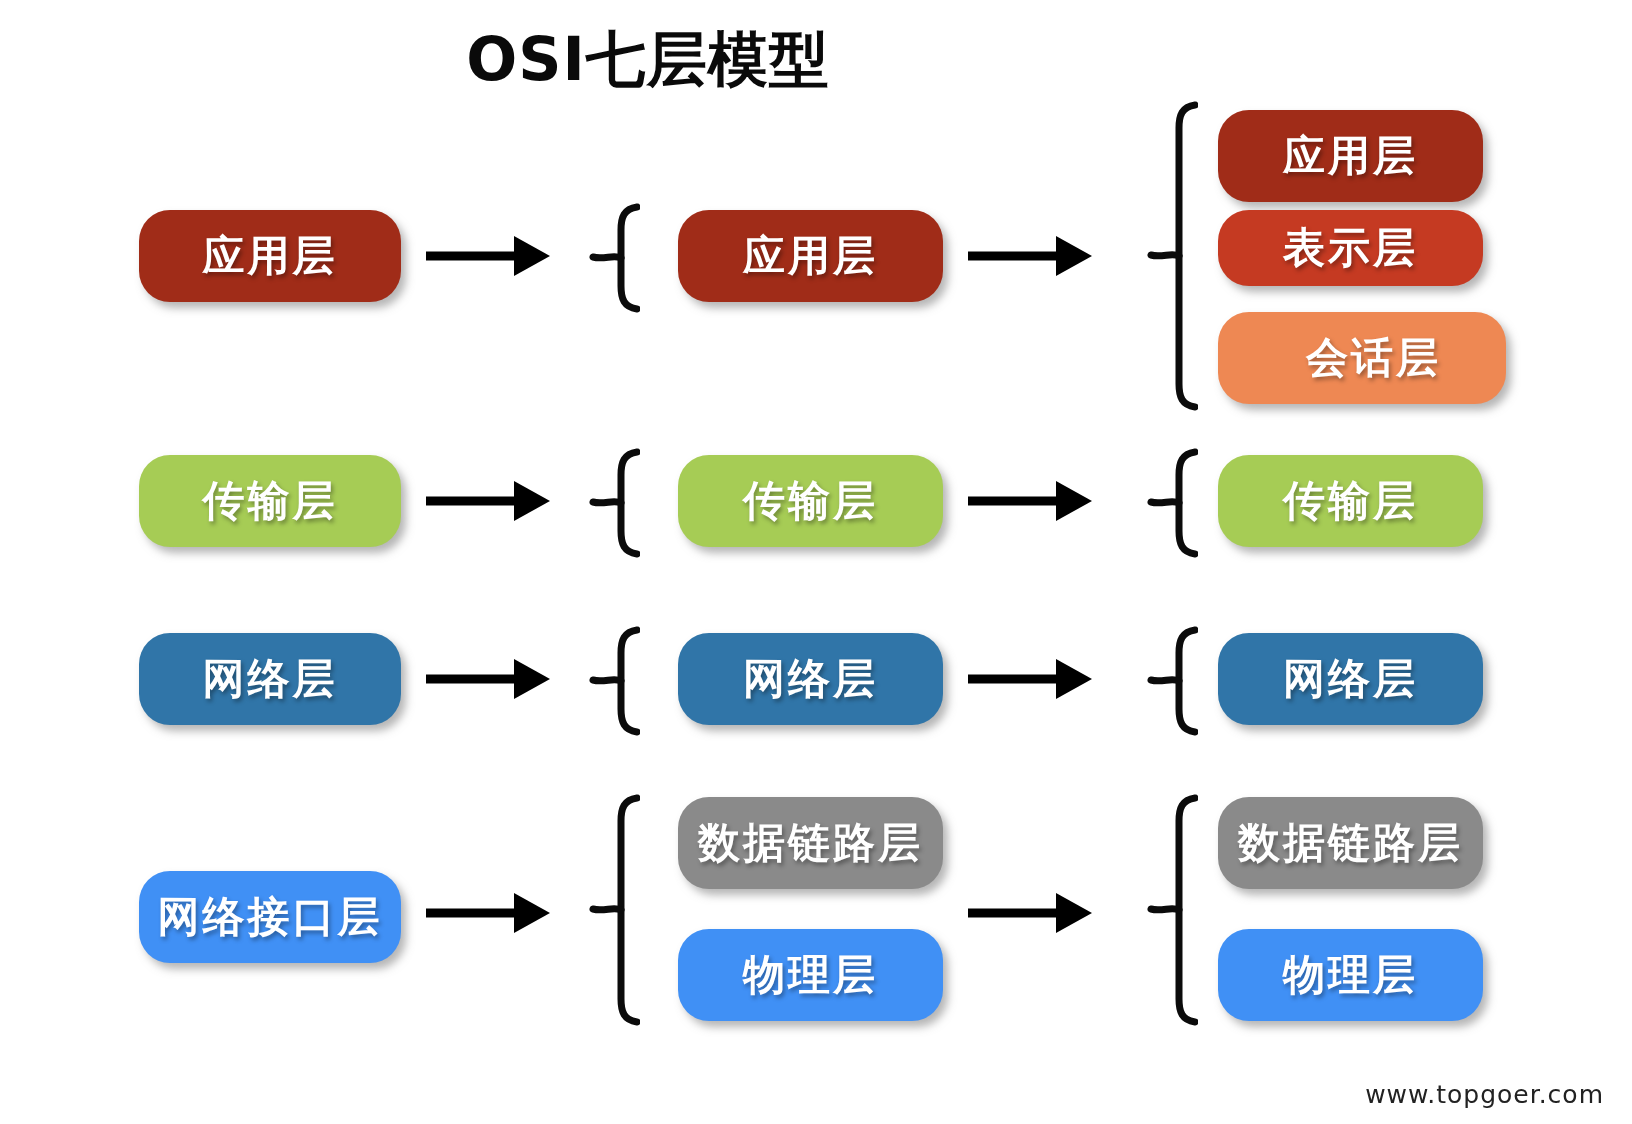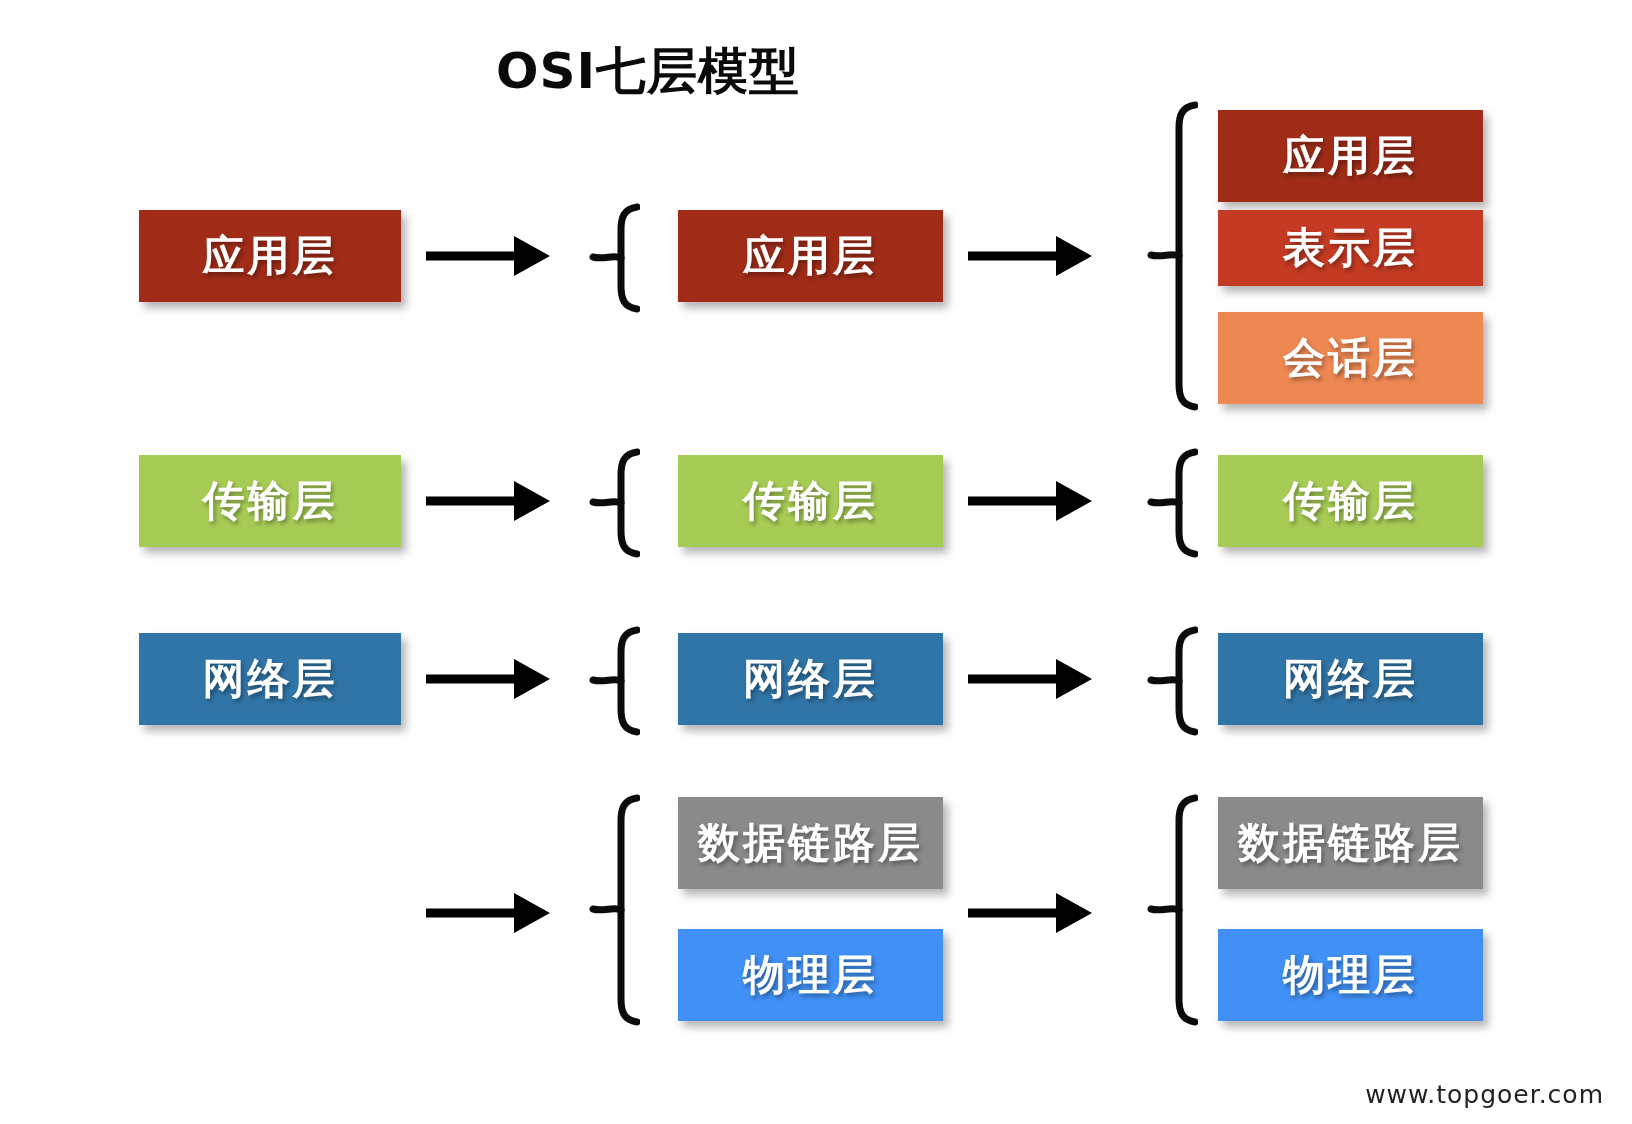--- a/index.html
+++ b/index.html
@@ -9,41 +9,42 @@
   }
   .canvas {
     position: relative;
     width: 1632px;
     height: 1124px;
     background: #ffffff;
     overflow: hidden;
   }
   .title {
     position: absolute;
-    top: 38px;
+    top: 20px;
     left: 0;
     width: 1296px;
     text-align: center;
-    font-size: 50px;
+    font-size: 60px;
     font-weight: bold;
     color: #0a0a0a;
     letter-spacing: 1px;
   }
   .layer-box {
     position: absolute;
     color: #ffffff;
     font-size: 42px;
     font-weight: bold;
     letter-spacing: 3px;
     text-align: center;
     display: flex;
     align-items: center;
     justify-content: center;
     box-shadow: 5px 6px 8px rgba(110,110,110,0.5);
     text-shadow: 2px 3px 4px rgba(0,0,0,0.35);
+    border-radius: 31px;
   }
   .glyph-svg { position: absolute; display: block; }
   .watermark {
     position: absolute;
     top: 1080px;
     right: 28px;
     font-size: 25px;
     color: #222222;
     letter-spacing: 1px;
   }
@@ -51,20 +52,21 @@
 </head>
 <body>
 
 <div class="canvas">
 
   <div class="title">OSI七层模型</div>
 
   <div class="layer-box" style="left: 139px; top: 210px; width: 262px; height: 92px; background: rgb(160, 44, 24);">应用层</div>
   <div class="layer-box" style="left: 139px; top: 455px; width: 262px; height: 92px; background: rgb(166, 204, 85);">传输层</div>
   <div class="layer-box" style="left: 139px; top: 633px; width: 262px; height: 92px; background: rgb(48, 117, 168);">网络层</div>
+  <div class="layer-box" style="left: 139px; top: 871px; width: 262px; height: 92px; background: rgb(64, 144, 245);">网络接口层</div>
 
   <svg class="glyph-svg" style="left:424px; top:234px;" width="128" height="44" viewBox="0 0 128 44">
     <line x1="2" y1="22" x2="94" y2="22" stroke="#000" stroke-width="9"></line>
     <polygon points="90,2 90,42 126,22" fill="#000"></polygon>
   </svg>
   <svg class="glyph-svg" style="left:424px; top:479px;" width="128" height="44" viewBox="0 0 128 44">
     <line x1="2" y1="22" x2="94" y2="22" stroke="#000" stroke-width="9"></line>
     <polygon points="90,2 90,42 126,22" fill="#000"></polygon>
   </svg>
   <svg class="glyph-svg" style="left:424px; top:657px;" width="128" height="44" viewBox="0 0 128 44">
@@ -128,21 +130,21 @@
     <path d="M 49 5 C 36 7 33 15 33 28 L 33 84 C 33 97 36 105 49 107" fill="none" stroke="#0b0b0b" stroke-width="7" stroke-linecap="round"></path>
     <path d="M 33 56 C 26 52 16 58 5 55" fill="none" stroke="#0b0b0b" stroke-width="7" stroke-linecap="round"></path>
   </svg>
   <svg class="glyph-svg" style="left:1146px; top:793px;" width="52" height="234" viewBox="0 0 52 234">
     <path d="M 49 5 C 36 7 33 15 33 28 L 33 206 C 33 219 36 227 49 229" fill="none" stroke="#0b0b0b" stroke-width="7" stroke-linecap="round"></path>
     <path d="M 33 117 C 26 113 16 119 5 116" fill="none" stroke="#0b0b0b" stroke-width="7" stroke-linecap="round"></path>
   </svg>
 
   <div class="layer-box" style="left: 1218px; top: 110px; width: 265px; height: 92px; background: rgb(160, 44, 24);">应用层</div>
   <div class="layer-box" style="left: 1218px; top: 210px; width: 265px; height: 76px; background: rgb(197, 58, 34);">表示层</div>
-  <div class="layer-box" style="left: 1218px; top: 312px; width: 265px; height: 92px; background: rgb(238, 136, 83);">会话层</div>
+  <div class="layer-box" style="left: 1218px; top: 312px; width: 265px; height: 92px; background: rgb(238, 136, 83); padding-left: 23px;">会话层</div>
   <div class="layer-box" style="left: 1218px; top: 455px; width: 265px; height: 92px; background: rgb(166, 204, 85);">传输层</div>
   <div class="layer-box" style="left: 1218px; top: 633px; width: 265px; height: 92px; background: rgb(48, 117, 168);">网络层</div>
   <div class="layer-box" style="left: 1218px; top: 797px; width: 265px; height: 92px; background: rgb(138, 138, 138);">数据链路层</div>
   <div class="layer-box" style="left: 1218px; top: 929px; width: 265px; height: 92px; background: rgb(64, 144, 245);">物理层</div>
 
   <div class="watermark">www.topgoer.com</div>
 
 </div>
 
 </body></html>

